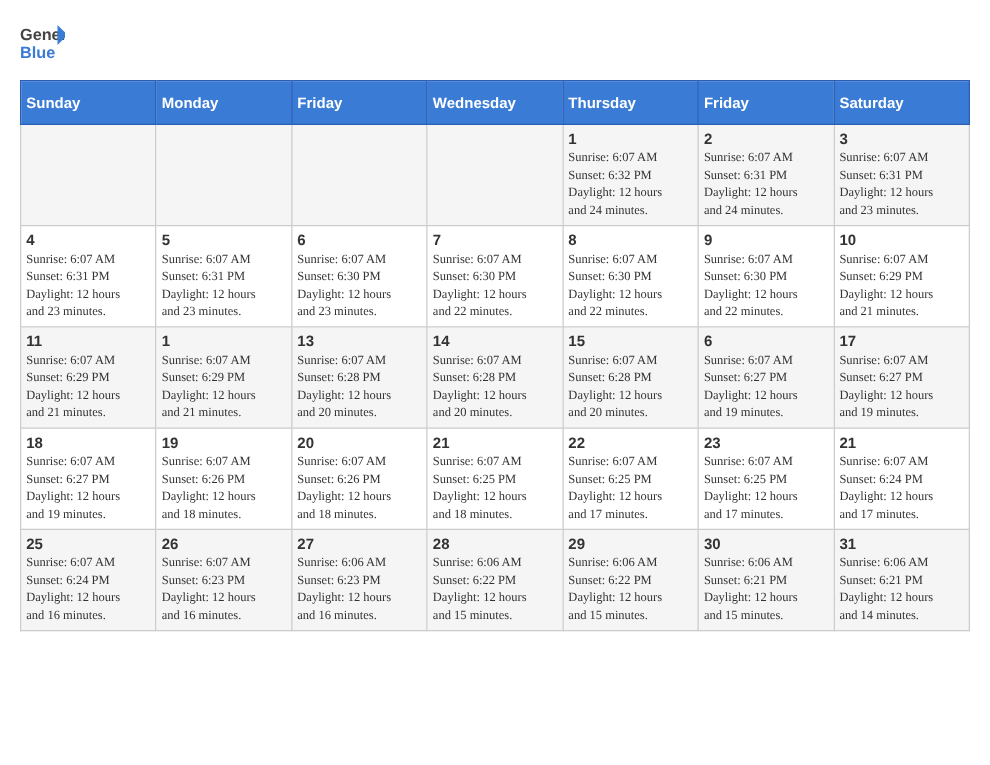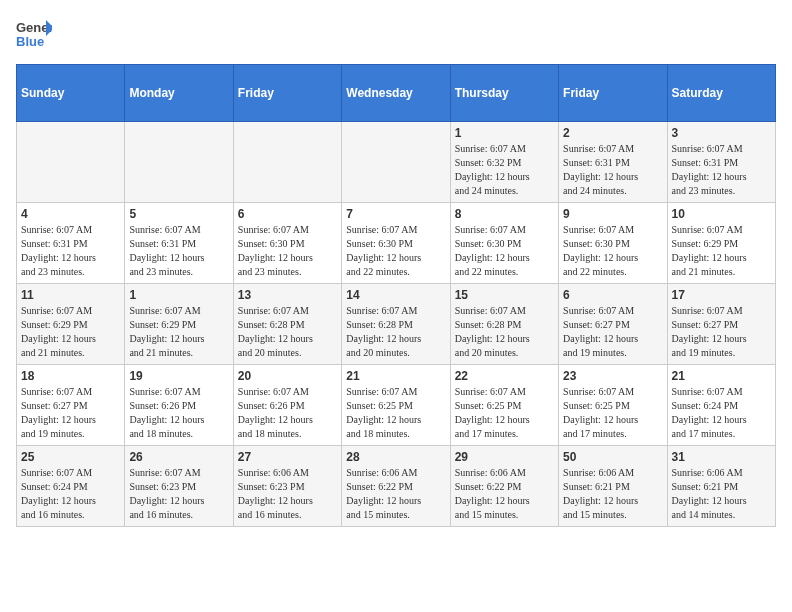--- a/index.html
+++ b/index.html
@@ -36,21 +36,21 @@
     table {
       width: 100%;
       border-collapse: collapse;
       table-layout: fixed;
     }
     thead tr th {
       background-color: #3a7bd5;
       color: #fff;
       font-size: 12px;
       font-weight: bold;
-      padding: 21px 4px;
+      padding: 10px 4px;
       text-align: left;
       border: 1px solid #2a5fb5;
     }
     tbody tr td {
       border: 1px solid #ccc;
       vertical-align: top;
       padding: 4px 4px;
       font-size: 10px;
       color: #333;
       height: 80px;
@@ -320,21 +320,21 @@
 and 15 minutes.</div>
         </td>
         <td>
           <span class="day-number">29</span>
           <div class="day-info" style="white-space: pre-line;">Sunrise: 6:06 AM
 Sunset: 6:22 PM
 Daylight: 12 hours
 and 15 minutes.</div>
         </td>
         <td>
-          <span class="day-number">50</span>
+          <span class="day-number">30</span>
           <div class="day-info" style="white-space: pre-line;">Sunrise: 6:06 AM
 Sunset: 6:21 PM
 Daylight: 12 hours
 and 15 minutes.</div>
         </td>
         <td>
           <span class="day-number">31</span>
           <div class="day-info" style="white-space: pre-line;">Sunrise: 6:06 AM
 Sunset: 6:21 PM
 Daylight: 12 hours

